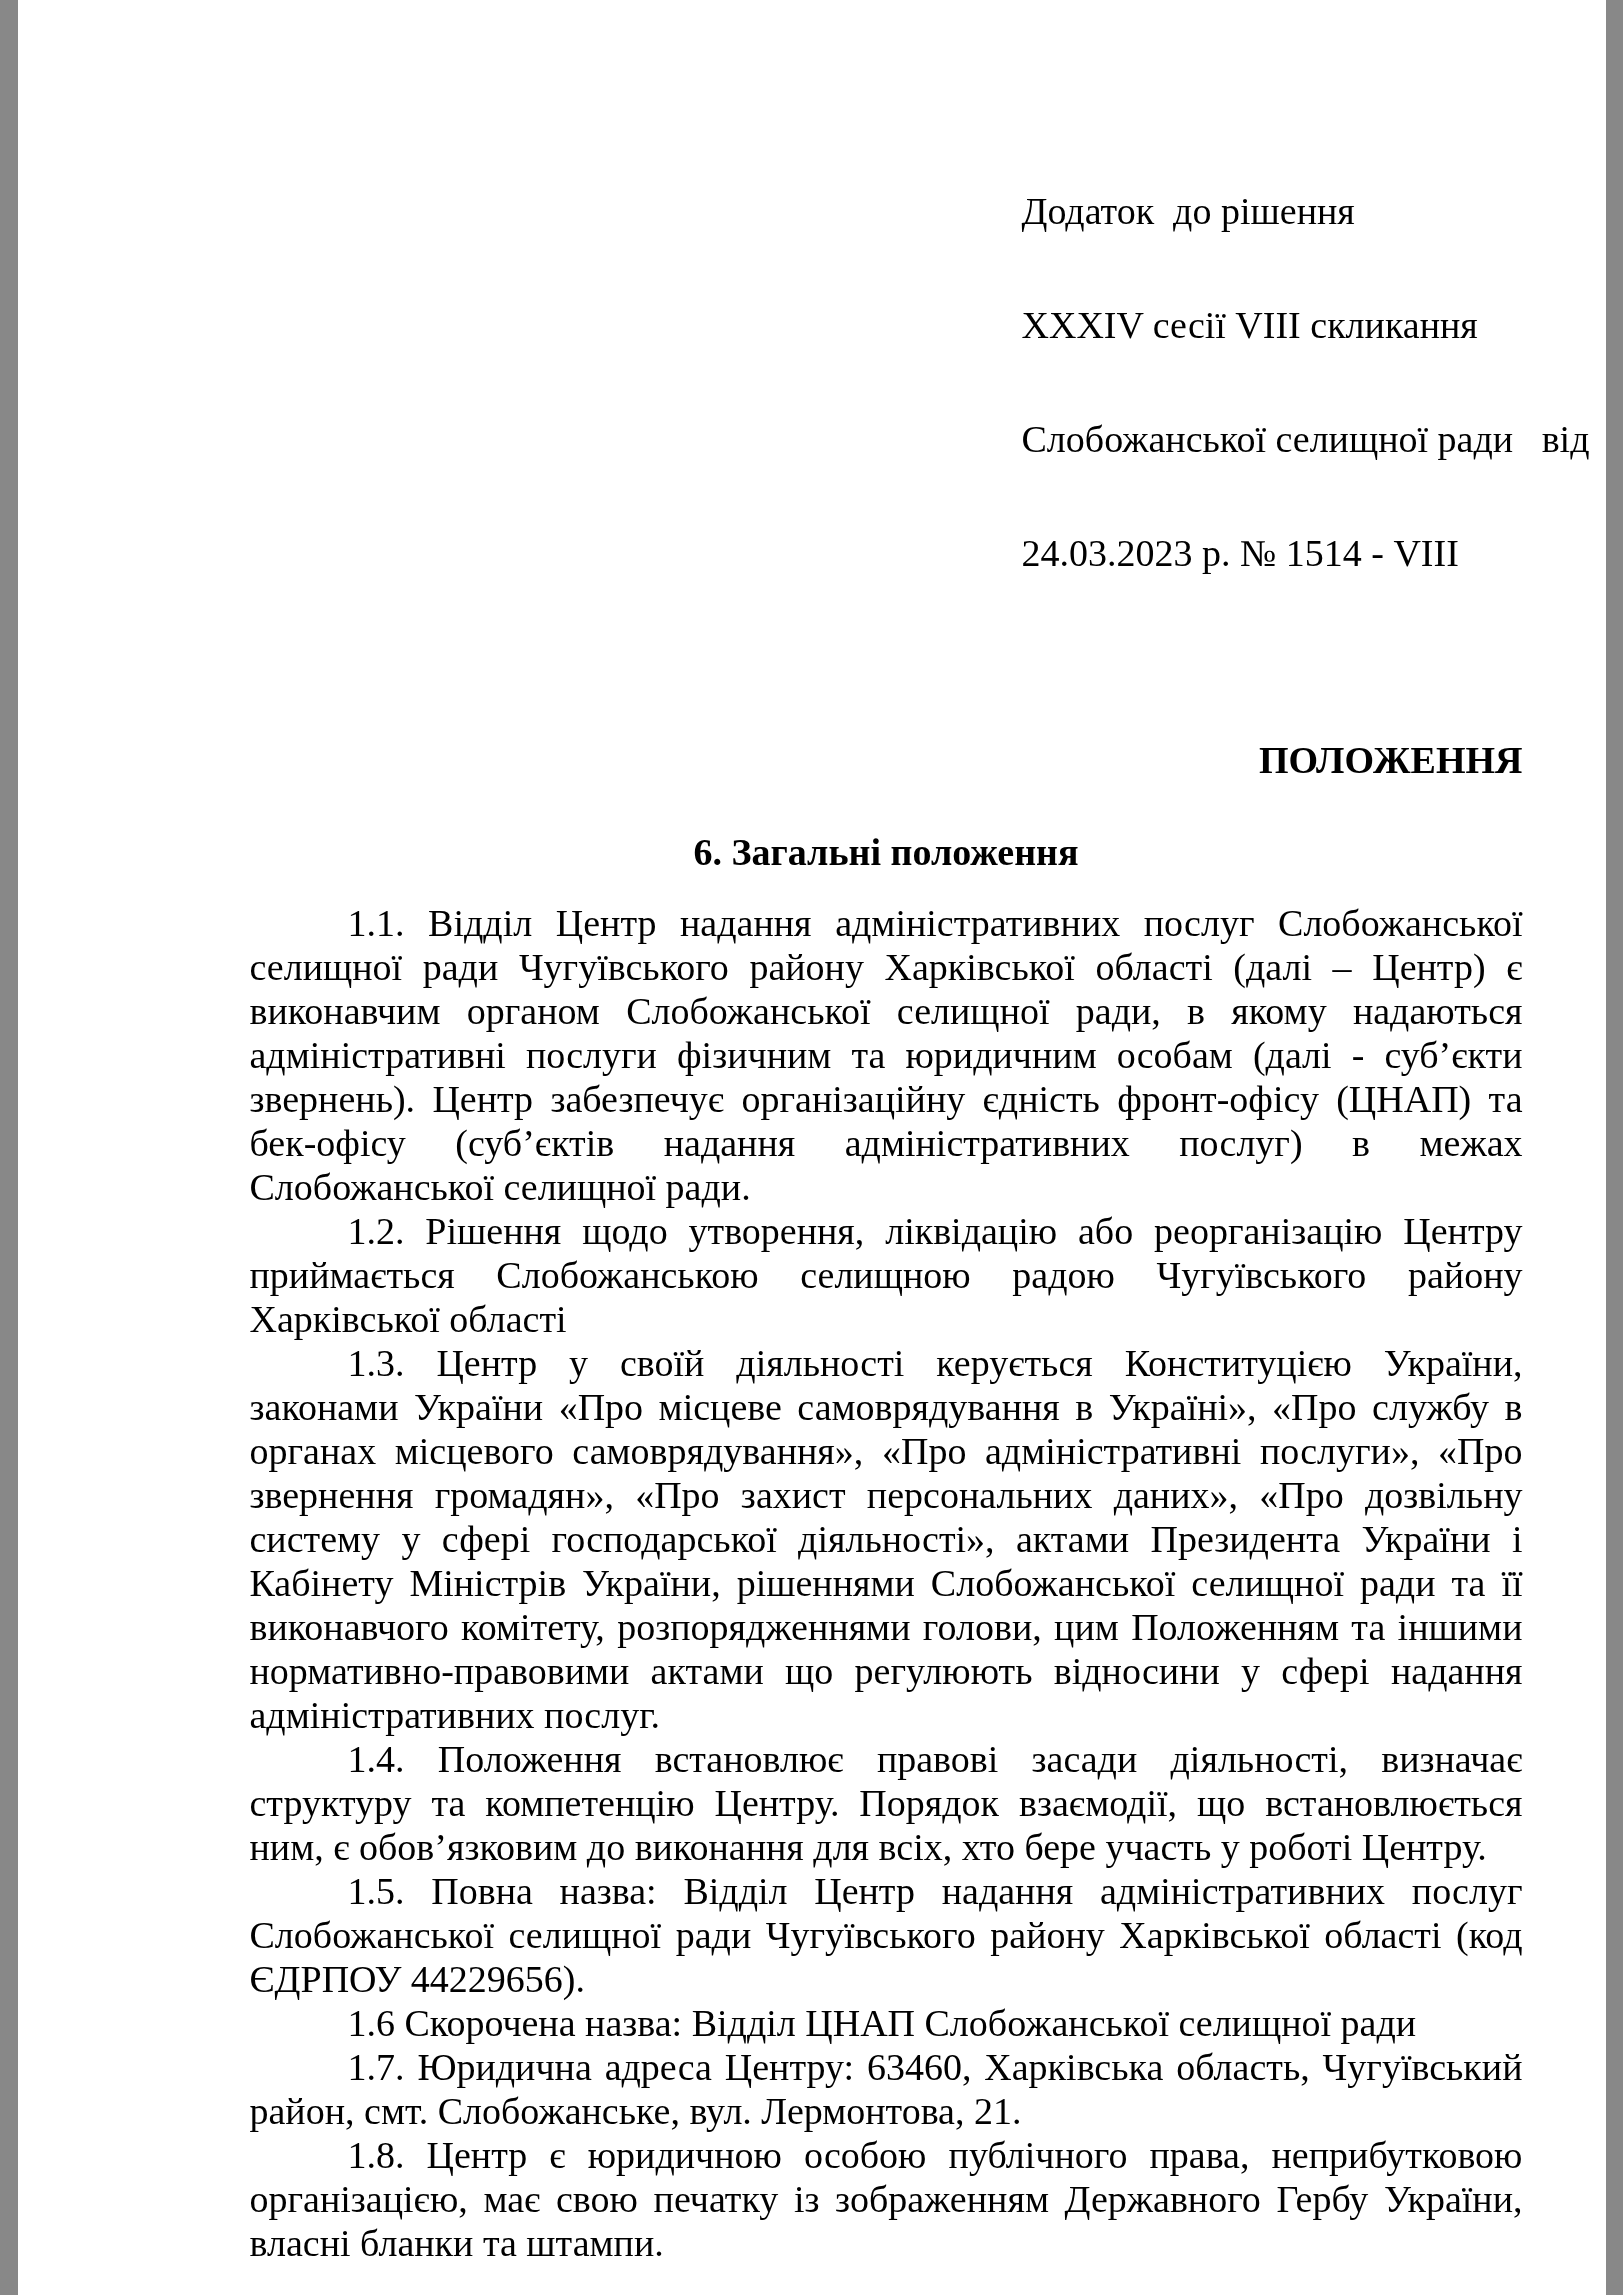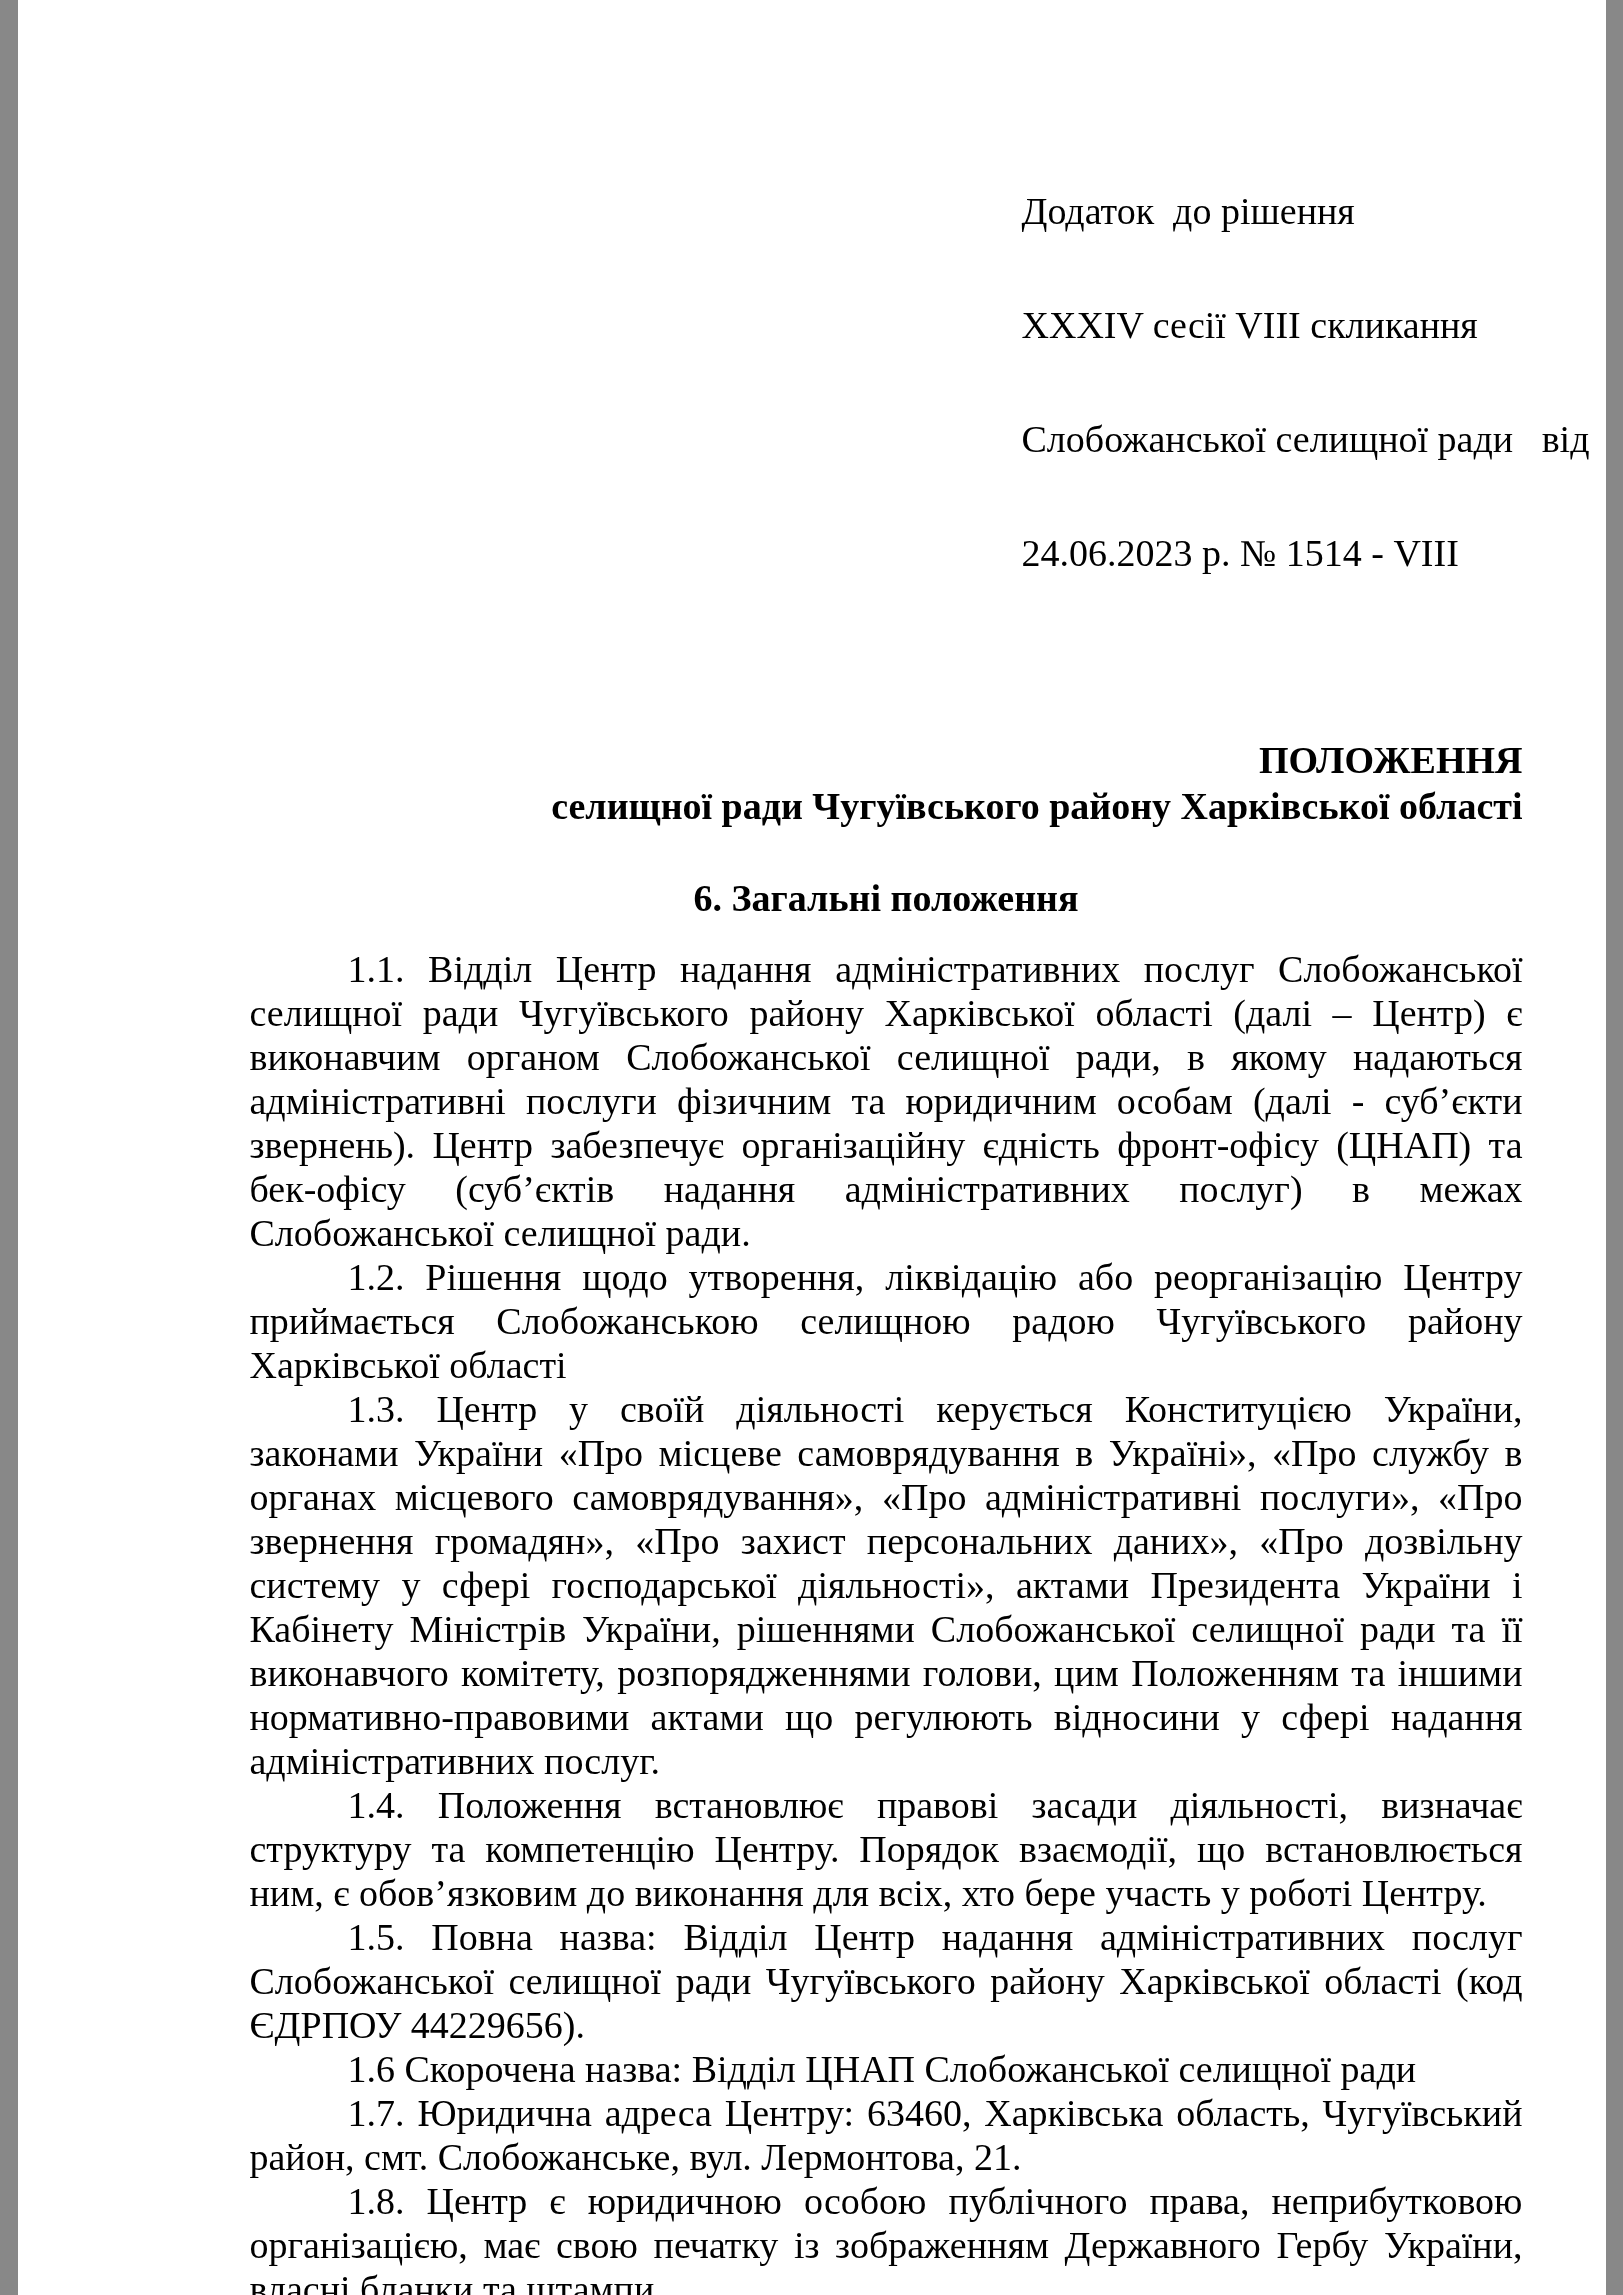--- a/index.html
+++ b/index.html
@@ -60,26 +60,25 @@
 </head>
 <body>
 
 <div class="page">
   <div class="content">
 
     <div class="annex">
       <div>Додаток  до рішення</div>
       <div>XXXIV сесії VIII скликання</div>
       <div>Слобожанської селищної ради   від</div>
-      <div>24.06.2023 р. № 1514 - VIII</div>
+      <div>24.03.2023 р. № 1514 - VIII</div>
     </div>
 
     <div class="doc-title">
       <div>ПОЛОЖЕННЯ</div>
-      <div>селищної ради Чугуївського району Харківської області</div>
     </div>
 
     <div class="section-heading">6. Загальні положення</div>
 
     <div class="body-text">
       <p class="para">1.1. Відділ Центр надання адміністративних послуг Слобожанської селищної ради Чугуївського району Харківської області (далі – Центр) є виконавчим органом Слобожанської селищної ради, в якому надаються адміністративні послуги фізичним та юридичним особам (далі - суб’єкти звернень). Центр забезпечує організаційну єдність фронт-офісу (ЦНАП) та бек-офісу (суб’єктів надання адміністративних послуг) в межах Слобожанської селищної ради.</p>
       <p class="para">1.2. Рішення щодо утворення, ліквідацію або реорганізацію Центру приймається Слобожанською селищною радою Чугуївського району Харківської області</p>
       <p class="para">1.3. Центр у своїй діяльності керується Конституцією України, законами України «Про місцеве самоврядування в Україні», «Про службу в органах місцевого самоврядування», «Про адміністративні послуги», «Про звернення громадян», «Про захист персональних даних», «Про дозвільну систему у сфері господарської діяльності», актами Президента України і Кабінету Міністрів України, рішеннями Слобожанської селищної ради та її виконавчого комітету, розпорядженнями голови, цим Положенням та іншими нормативно-правовими актами що регулюють відносини у сфері надання адміністративних послуг.</p>
       <p class="para">1.4. Положення встановлює правові засади діяльності, визначає структуру та компетенцію Центру. Порядок взаємодії, що встановлюється ним, є обов’язковим до виконання для всіх, хто бере участь у роботі Центру.</p>
       <p class="para">1.5. Повна назва: Відділ Центр надання адміністративних послуг Слобожанської селищної ради Чугуївського району Харківської області (код ЄДРПОУ 44229656).</p>

